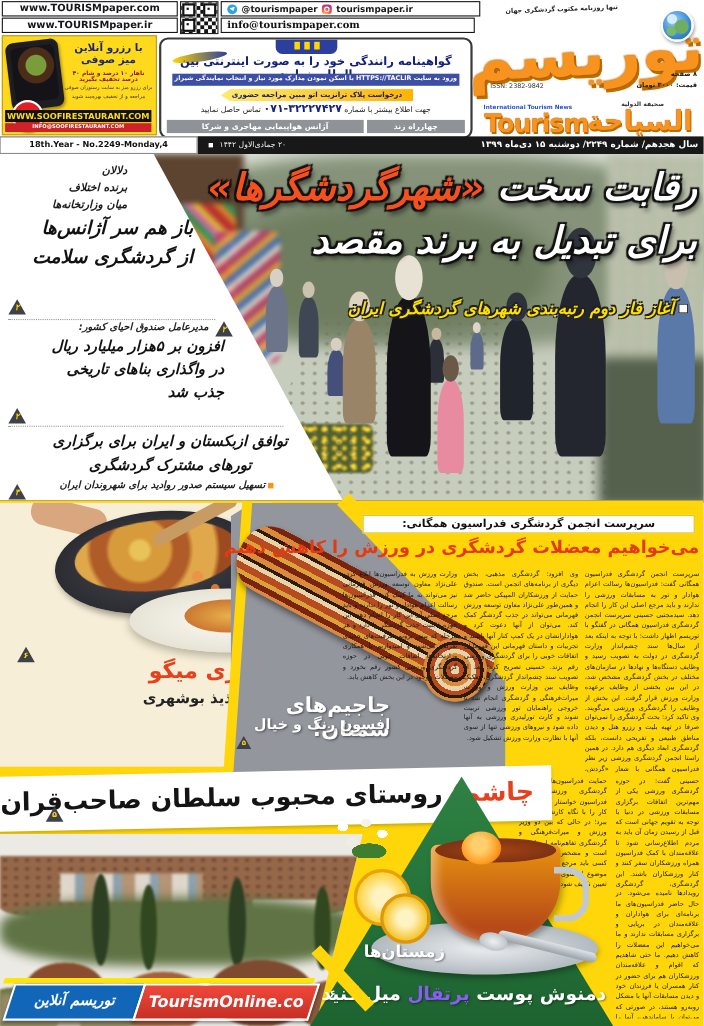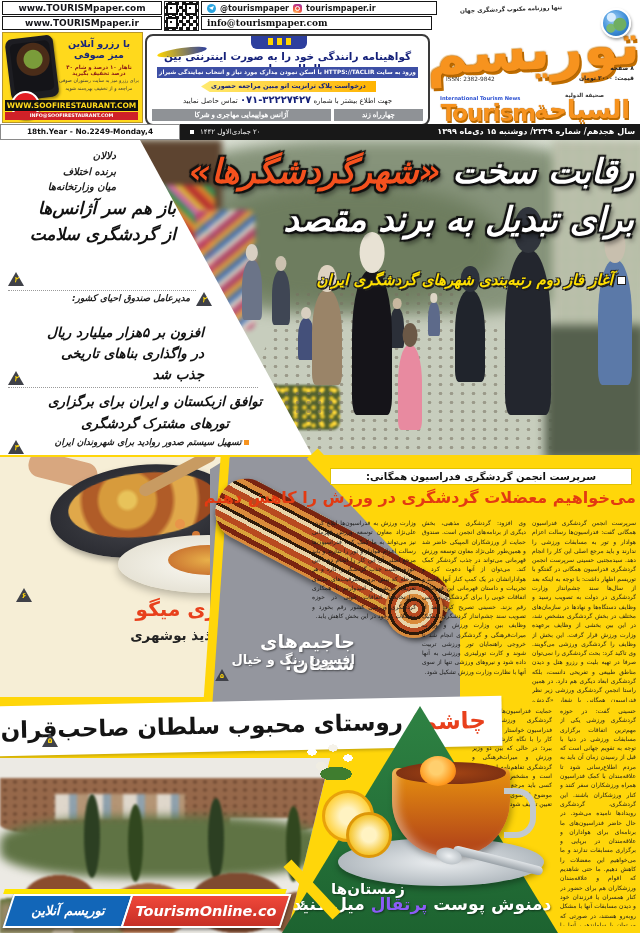--- a/index.html
+++ b/index.html
@@ -55,21 +55,21 @@
               background:linear-gradient(90deg,#ffd600,#2d3f9e);transform:rotate(-8deg);}
   .lic-title{position:absolute;left:8px;right:8px;top:14px;font-size:10.5px;font-weight:900;color:#15217a;text-align:center;}
   .lic-l1{position:absolute;left:10px;right:10px;top:31px;height:11px;background:#3d4fa5;color:#fff;
           font-size:5.8px;font-weight:bold;text-align:center;line-height:11px;}
   .lic-l2{position:absolute;right:52px;top:45px;width:175px;height:11px;color:#15217a;
           background:linear-gradient(90deg,#ffea70,#ffb300);font-size:6.5px;font-weight:800;
           text-align:center;line-height:11px;clip-path:polygon(0 50%,5% 0,100% 0,100% 100%,5% 100%);}
   .lic-l3{position:absolute;left:6px;right:6px;top:58px;font-size:7px;color:#222;text-align:center;}
   .lic-l3 .ph{font-size:10px;font-weight:900;color:#15217a;}
   .lic-foot{position:absolute;left:5px;right:5px;bottom:3px;height:12px;display:flex;gap:3px;}
-  .lic-cell{background:#8f9296;color:#fff;font-size:7px;font-weight:800;text-align:center;line-height:12px;font-family:Liberation Serif, serif;}
+  .lic-cell{background:#8f9296;color:#fff;font-size:7px;font-weight:800;text-align:center;line-height:12px;}
   .lc-r{flex:1}.lc-l{flex:2}
   
   .tagline{position:absolute;left:452px;top:4px;width:118px;height:10px;background:#fff;border-radius:4px;
            font-size:5.8px;font-weight:bold;color:#222;text-align:center;line-height:10px;transform:rotate(-2deg);z-index:5;}
   .logo-fa{position:absolute;left:428px;top:6px;width:212px;height:88px;font-size:57px;font-weight:900;
            color:#f7931e;text-align:center;line-height:86px;transform:rotate(-3deg);letter-spacing:-2px;
            text-shadow:0 0 2px #8a4a00,2px 3px 0 #c06e00,-1px -1px 0 #ffe2ae;}
   .globe{position:absolute;left:601px;top:8px;width:26px;height:26px;border-radius:50%;border:2px solid #fff;z-index:6;
          background:radial-gradient(circle at 32% 28%,#d6ecff 0 4px,transparent 5px),
                     radial-gradient(circle at 65% 55%,#6fae62 0 6px,transparent 7px),
@@ -103,21 +103,21 @@
   .s1k{position:absolute;left:10px;top:8px;width:106px;font-size:10px;font-weight:800;color:#1c1c1c;
        text-align:right;line-height:1.55;}
   .s1k span{display:block;}
   .s1h{position:absolute;left:4px;top:55px;width:172px;font-size:17px;font-weight:900;color:#121212;
        text-align:right;line-height:1.55;}
   .s1h span,.s2h span{display:block;}
   .sb-hr{position:absolute;left:8px;border-top:1.5px dotted #9a9a9a;}
   .h1r{top:150px;width:188px;}
   .h2r{top:247px;width:250px;}
   .s2k{position:absolute;left:4px;top:153px;width:186px;font-size:9px;font-weight:800;color:#222;text-align:right;}
-  .s2h{position:absolute;left:4px;top:182px;width:200px;font-size:13.5px;font-weight:900;color:#121212;
+  .s2h{position:absolute;left:4px;top:165px;width:200px;font-size:13.5px;font-weight:900;color:#121212;
        text-align:right;line-height:1.55;}
   .s3h{position:absolute;left:4px;top:251px;width:302px;font-size:13.5px;font-weight:900;color:#121212;
        text-align:center;line-height:1.6;}
   .s3h span{display:block;}
   .s3sub{position:absolute;left:6px;top:297px;width:292px;font-size:9px;font-weight:800;color:#222;
          text-align:center;}
   .s3sub i{display:inline-block;width:5px;height:5px;background:#f7931e;margin-left:3px;font-style:normal;}
   .pg{position:absolute;width:0;height:0;border-left:8px solid transparent;border-right:8px solid transparent;
       border-bottom:14px solid #3f4148;}
   .pg span{position:absolute;left:-5px;top:3px;width:10px;text-align:center;font-size:7.5px;font-weight:bold;color:#ffd60a;}
@@ -164,21 +164,21 @@
   .vb-txt{position:absolute;right:16px;top:0;line-height:48px;font-size:23px;font-weight:900;color:#141414;white-space:nowrap;}
   .vb-txt .acc{color:#e8401c;}
   .vp{position:absolute;left:0;top:758px;width:330px;height:175px;overflow:hidden;
       clip-path:polygon(0 0,100% 0,87% 100%,0 100%);background:#eceae4;}
   .vpe{position:absolute;}
   
   .tri{position:absolute;left:282px;top:706px;width:276px;height:227px;
        clip-path:polygon(50% 0,100% 100%,0 100%);background:linear-gradient(#2e8243,#1d6330);}
   .tea-el{position:absolute;}
   .tea-l1{position:absolute;left:318px;top:856px;width:100px;text-align:center;font-size:15px;font-weight:900;color:#fff;
-          text-shadow:1px 1px 2px rgba(0,0,0,.45);margin-top:24px;}
+          text-shadow:1px 1px 2px rgba(0,0,0,.45);}
   .tea-l2{position:absolute;left:290px;top:894px;width:264px;text-align:center;font-size:17px;font-weight:900;color:#fff;
           white-space:nowrap;text-shadow:1px 1px 2px rgba(0,0,0,.45);}
   .tea-l2 .acc{color:#8b5cf6;margin-top:20px;}
   .corner-stripe{position:absolute;left:276px;top:884px;width:72px;height:11px;background:#ffd60a;transform:rotate(47deg);}
   .pg6w{position:absolute;left:300px;top:899px;font-size:9px;font-weight:bold;color:#fff;}
   
   .fb-accent{position:absolute;left:4px;top:889px;width:282px;height:5px;background:#ffe600;transform:skewX(-18deg);}
   .fb-blue{position:absolute;left:8px;top:894px;width:116px;height:30px;background:#1266b8;border:2px solid #fff;
            transform:skewX(-18deg);box-shadow:1px 2px 3px rgba(0,0,0,.4);}
   .fb-blue span{display:block;transform:skewX(18deg);color:#fff;font-size:13px;font-weight:800;font-style:italic;

